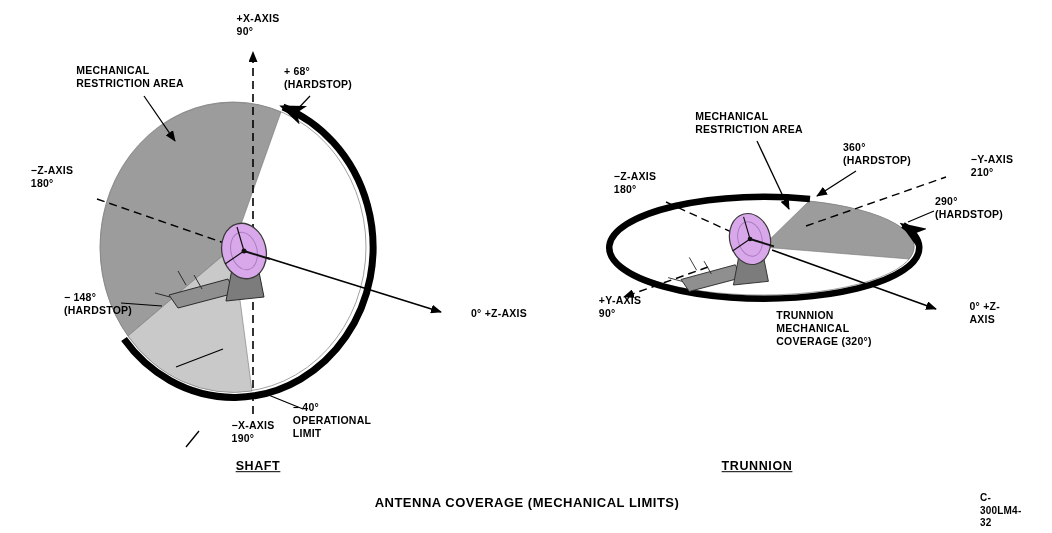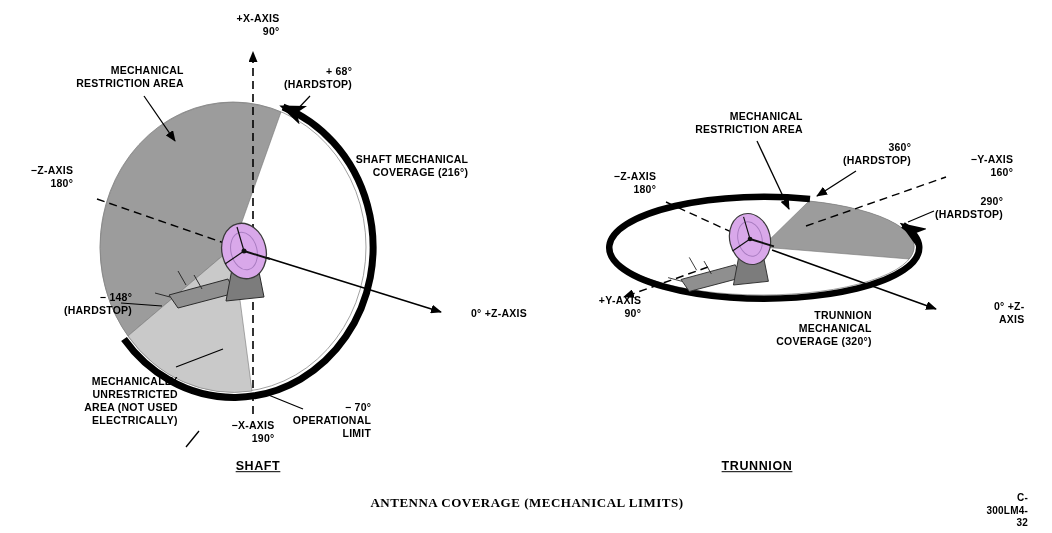--- a/index.html
+++ b/index.html
@@ -3,26 +3,26 @@
 <meta charset="utf-8">
 <style>
   html,body{margin:0;padding:0;background:#ffffff;}
   .stage{
     position:relative;width:1052px;height:533px;background:#ffffff;
     font-family:"Liberation Sans", sans-serif;overflow:hidden;
   }
   .stage svg{position:absolute;left:0;top:0;}
   .lbl{
     position:absolute;transform:translate(-50%,-50%);
-    white-space:pre-line;text-align:right;
+    white-space:pre-line;text-align:left;
     font:700 10.5px/1.25 "Liberation Sans", sans-serif;
     color:#000;letter-spacing:.25px;
   }
   .section-title{font-size:12.5px;letter-spacing:.6px;text-decoration:underline;}
-  .main-title{font-size:13px;letter-spacing:.5px;font-family:Liberation Serif, serif;}
+  .main-title{font-size:13px;letter-spacing:.5px;}
   .fig-num{font-size:10px;letter-spacing:.2px;}
 </style>
 </head>
 <body>
 
 <div class="stage">
 
   <svg width="1052" height="533" viewBox="0 0 1052 533">
     <defs>
       <marker id="arr" markerWidth="11" markerHeight="9" refX="10" refY="4.5" orient="auto" markerUnits="userSpaceOnUse">
@@ -91,44 +91,38 @@
       <line x1="934" y1="211" x2="908" y2="222" stroke="#000" stroke-width="1.2"></line>
     </g>
   </svg>
 
   <div class="lbl" style="left:258px;top:25px">+X-AXIS
 90°</div>
   <div class="lbl" style="left:130px;top:77px">MECHANICAL
 RESTRICTION AREA</div>
   <div class="lbl" style="left:318px;top:78px">+ 68°
 (HARDSTOP)</div>
-  <div class="lbl" style="left:412px;top:166px">SHAFT MECHANICAL
-COVERAGE (216°)</div>
   <div class="lbl" style="left:52px;top:177px">−Z-AXIS
 180°</div>
   <div class="lbl" style="left:499px;top:314px">0° +Z-AXIS</div>
   <div class="lbl" style="left:98px;top:304px">− 148°
 (HARDSTOP)</div>
-  <div class="lbl" style="left:131px;top:401px">MECHANICALLY
-UNRESTRICTED
-AREA (NOT USED
-ELECTRICALLY)</div>
   <div class="lbl" style="left:253px;top:432px">−X-AXIS
 190°</div>
-  <div class="lbl" style="left:332px;top:421px">− 70°
+  <div class="lbl" style="left:332px;top:421px">− 40°
 OPERATIONAL
 LIMIT</div>
   <div class="lbl section-title" style="left:258px;top:467px">SHAFT</div>
 
   <div class="lbl" style="left:749px;top:123px">MECHANICAL
 RESTRICTION AREA</div>
   <div class="lbl" style="left:877px;top:154px">360°
 (HARDSTOP)</div>
   <div class="lbl" style="left:992px;top:166px">−Y-AXIS
-160°</div>
+210°</div>
   <div class="lbl" style="left:635px;top:183px">−Z-AXIS
 180°</div>
   <div class="lbl" style="left:969px;top:208px">290°
 (HARDSTOP)</div>
   <div class="lbl" style="left:620px;top:307px">+Y-AXIS
 90°</div>
   <div class="lbl" style="left:997px;top:313px">0° +Z-AXIS</div>
   <div class="lbl" style="left:824px;top:329px">TRUNNION
 MECHANICAL
 COVERAGE (320°)</div>

